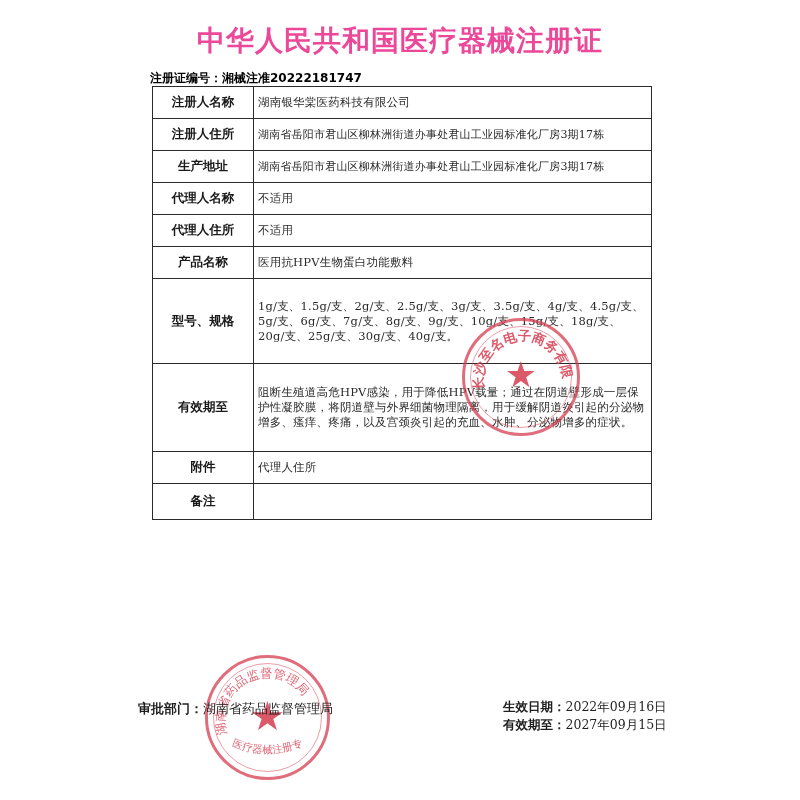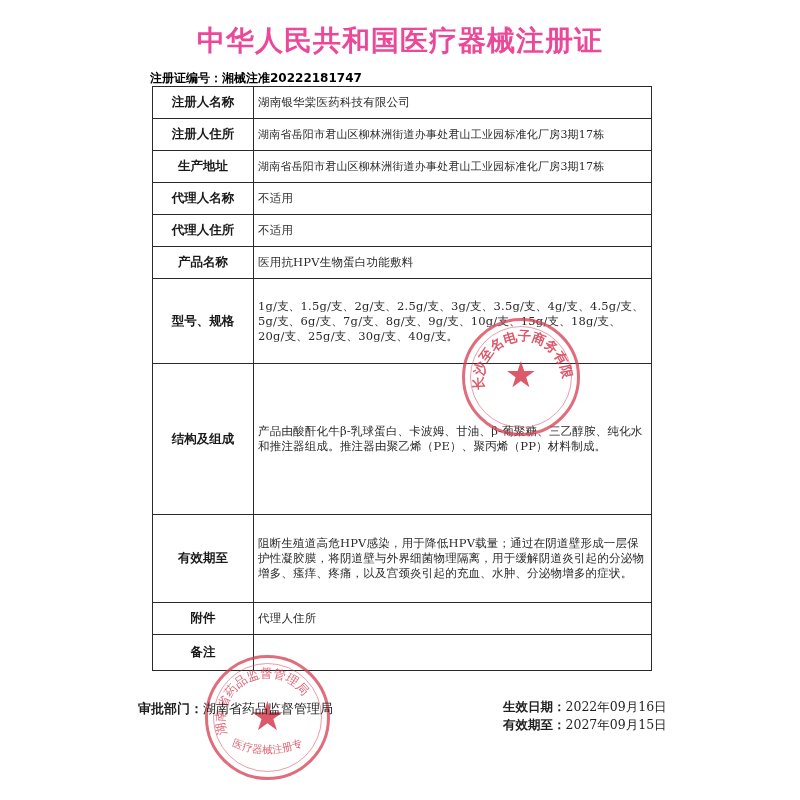--- a/index.html
+++ b/index.html
@@ -75,24 +75,20 @@
     <td class="val">不适用</td>
   </tr>
   <tr style="height:31px">
     <td class="lab">产品名称</td>
     <td class="val">医用抗HPV生物蛋白功能敷料</td>
   </tr>
   <tr style="height:85px">
     <td class="lab">型号、规格</td>
     <td class="val">1g/支、1.5g/支、2g/支、2.5g/支、3g/支、3.5g/支、4g/支、4.5g/支、5g/支、6g/支、7g/支、8g/支、9g/支、10g/支、15g/支、18g/支、20g/支、25g/支、30g/支、40g/支。</td>
   </tr>
-  <tr style="height:151px">
-    <td class="lab">结构及组成</td>
-    <td class="val">产品由酸酐化牛β-乳球蛋白、卡波姆、甘油、β-葡聚糖、三乙醇胺、纯化水和推注器组成。推注器由聚乙烯（PE）、聚丙烯（PP）材料制成。</td>
-  </tr>
   <tr style="height:88px">
     <td class="lab">有效期至</td>
     <td class="val">阻断生殖道高危HPV感染，用于降低HPV载量；通过在阴道壁形成一层保护性凝胶膜，将阴道壁与外界细菌物理隔离，用于缓解阴道炎引起的分泌物增多、瘙痒、疼痛，以及宫颈炎引起的充血、水肿、分泌物增多的症状。</td>
   </tr>
   <tr style="height:18px">
     <td class="lab">附件</td>
     <td class="val">代理人住所</td>
   </tr>
   <tr style="height:36px">
     <td class="lab">备注</td>

